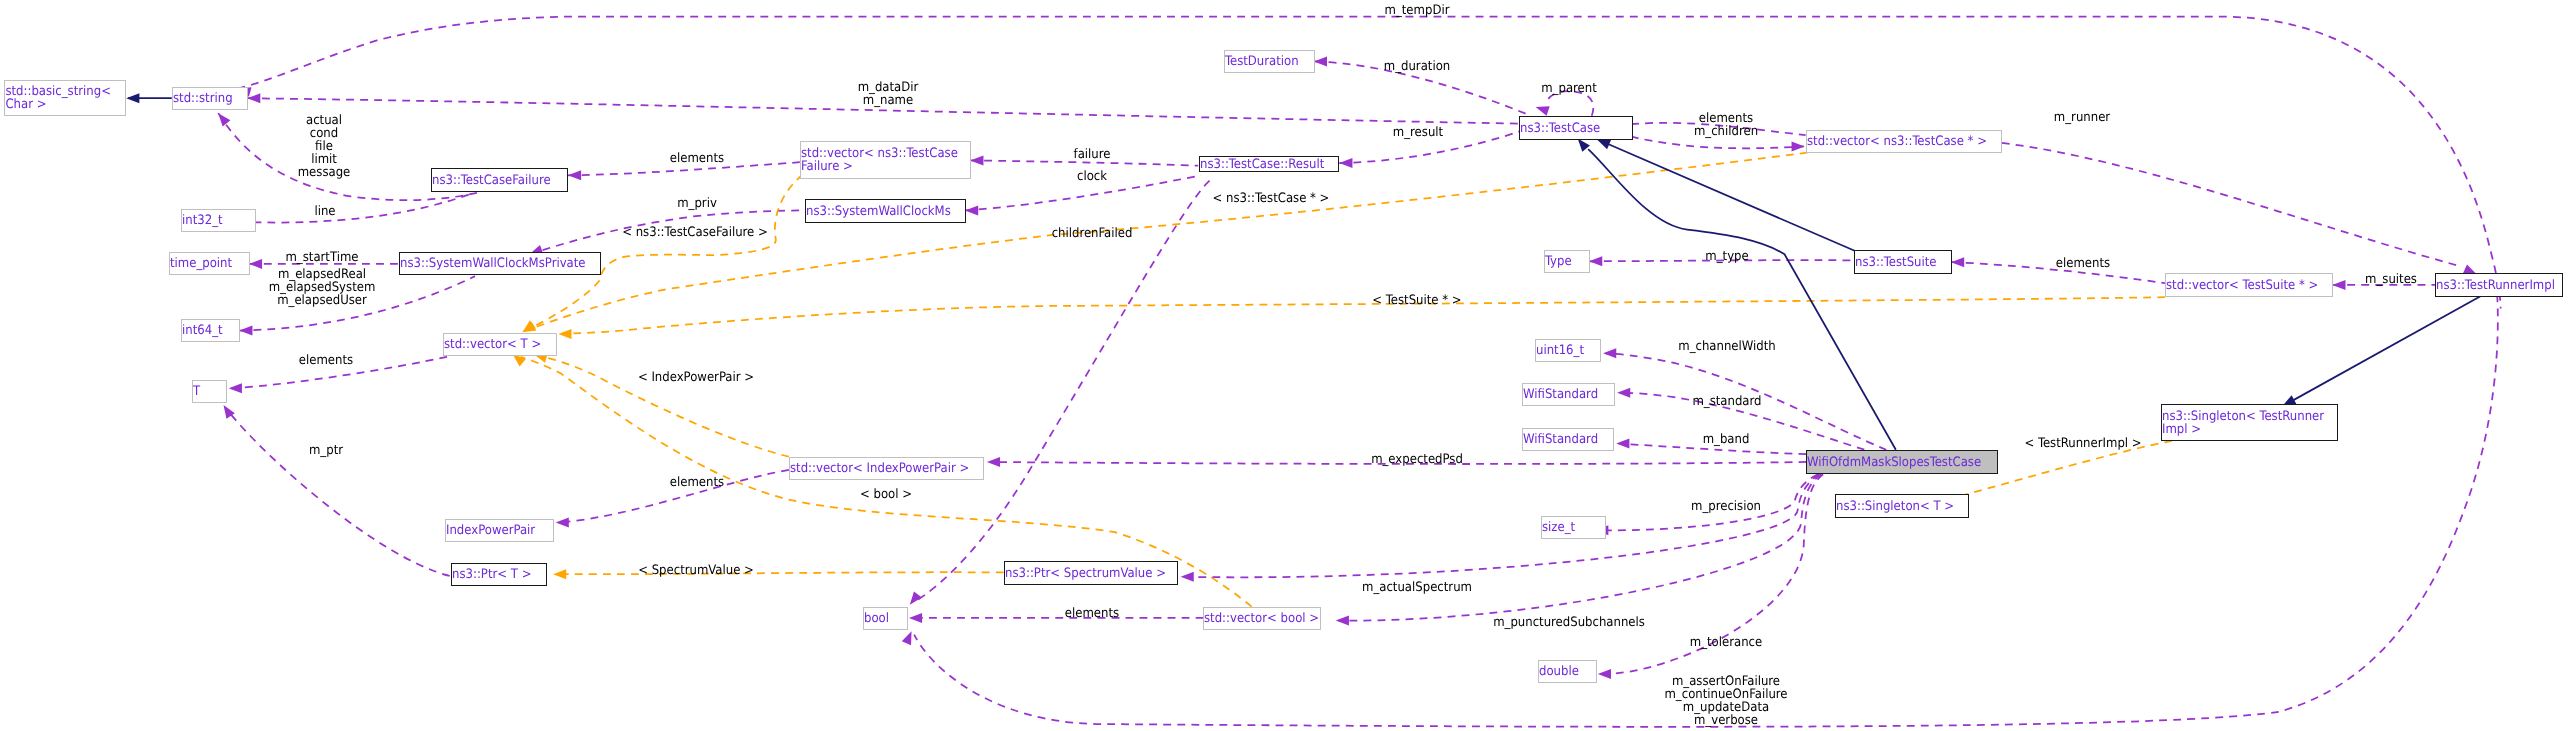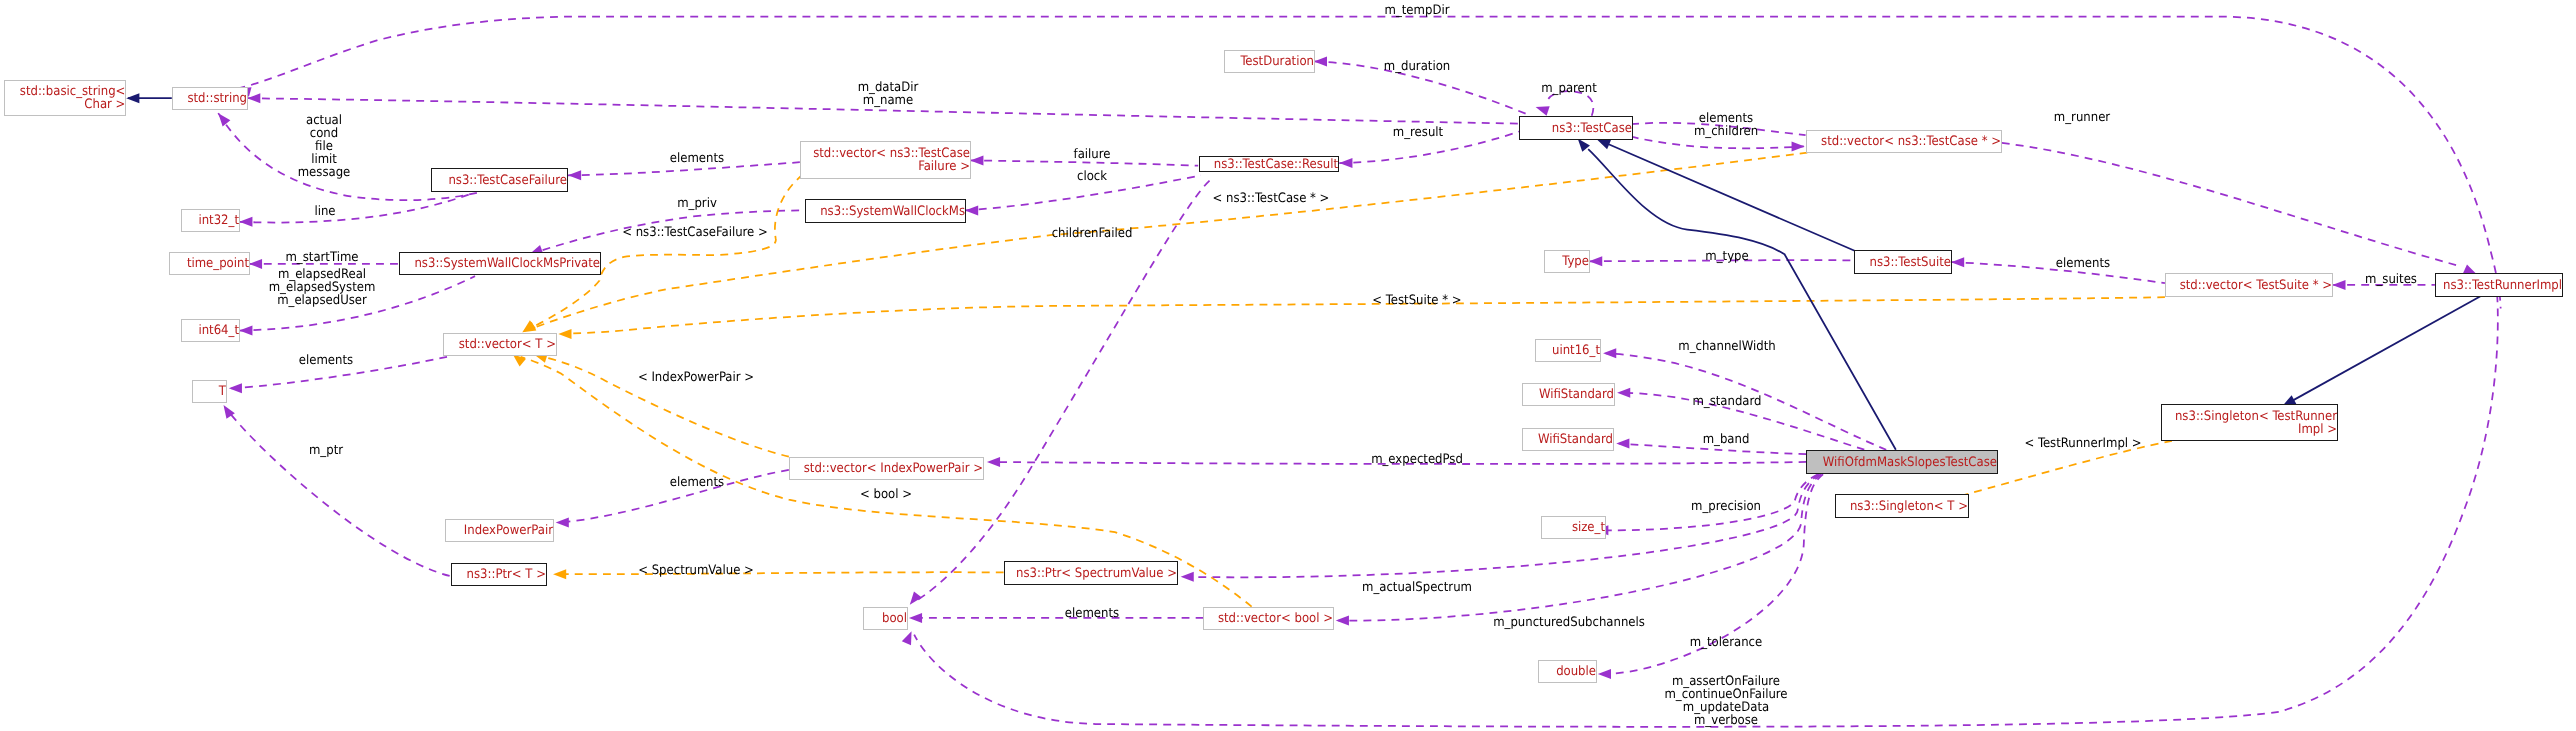--- a/index.html
+++ b/index.html
@@ -9,22 +9,22 @@
   #diagram{position:relative;width:2576px;height:732px;background:#ffffff;overflow:hidden;}
   svg.graph{position:absolute;left:0;top:0;}
   .edge-path{fill:none;stroke-width:2;}
   .edge-path.assoc{stroke:#9a32cd;stroke-dasharray:9,7;}
   .edge-path.tmpl{stroke:#ffa500;stroke-dasharray:9,7;}
   .edge-path.inherit{stroke:#1a1a70;}
   .arrowhead.assoc{fill:#9a32cd;}
   .arrowhead.tmpl{fill:#ffa500;}
   .arrowhead.inherit{fill:#1a1a70;}
   .node-box{position:absolute;box-sizing:border-box;background:#ffffff;
-            display:flex;flex-direction:column;align-items:flex-end;justify-content:center;
-            font-size:13px;line-height:13px;color:#b91c1c;white-space:nowrap;}
+            display:flex;flex-direction:column;align-items:flex-start;justify-content:center;
+            font-size:13px;line-height:13px;color:#6d28d9;white-space:nowrap;}
   .node-box.light{border:0.9px solid #c0c0c0;}
   .node-box.bold{border:1.8px solid #1a1a1a;}
   .node-box.filled{border:1.8px solid #1a1a1a;background:#bfbfbf;}
   .edge-label{position:absolute;text-align:center;font-size:13px;line-height:13px;
               color:#000000;white-space:nowrap;transform:translateX(-50%);}
   .edge-label span{display:block;line-height:13px;}
 </style>
 </head>
 <body>
 
@@ -120,21 +120,21 @@
     <path class="arrowhead inherit" d="M0,0 L-15,-5.7 L-15,5.7 Z" transform="translate(2604,463) rotate(152)"></path>
   </svg>
   <div id="node-layer">
     <div class="node-box light" style="left:4.4px;top:80px;width:122px;height:36px">
       <span>std::basic_string&lt;</span>
       <span>Char &gt;</span>
     </div>
     <div class="node-box light" style="left:172px;top:87px;width:76px;height:23px">
       <span>std::string</span>
     </div>
-    <div class="node-box light" style="left:181px;top:209px;width:59px;height:23px">
+    <div class="node-box light" style="left:181px;top:209px;width:75px;height:23px">
       <span>int32_t</span>
     </div>
     <div class="node-box light" style="left:169px;top:252px;width:81px;height:23px">
       <span>time_point</span>
     </div>
     <div class="node-box light" style="left:181px;top:319px;width:59px;height:23px">
       <span>int64_t</span>
     </div>
     <div class="node-box light" style="left:192px;top:380px;width:35px;height:23px">
       <span>T</span>
@@ -163,21 +163,21 @@
     </div>
     <div class="node-box light" style="left:789px;top:457px;width:195px;height:23px">
       <span>std::vector&lt; IndexPowerPair &gt;</span>
     </div>
     <div class="node-box light" style="left:863px;top:607px;width:45px;height:23px">
       <span>bool</span>
     </div>
     <div class="node-box bold" style="left:1004px;top:561px;width:174px;height:24px">
       <span>ns3::Ptr&lt; SpectrumValue &gt;</span>
     </div>
-    <div class="node-box light" style="left:1203px;top:607px;width:131px;height:23px">
+    <div class="node-box light" style="left:1203px;top:607px;width:118px;height:23px">
       <span>std::vector&lt; bool &gt;</span>
     </div>
     <div class="node-box light" style="left:1224px;top:50px;width:91px;height:23px">
       <span>TestDuration</span>
     </div>
     <div class="node-box bold" style="left:1199px;top:156px;width:140px;height:16px">
       <span>ns3::TestCase::Result</span>
     </div>
     <div class="node-box bold" style="left:1519px;top:116px;width:114px;height:24px">
       <span>ns3::TestCase</span>

